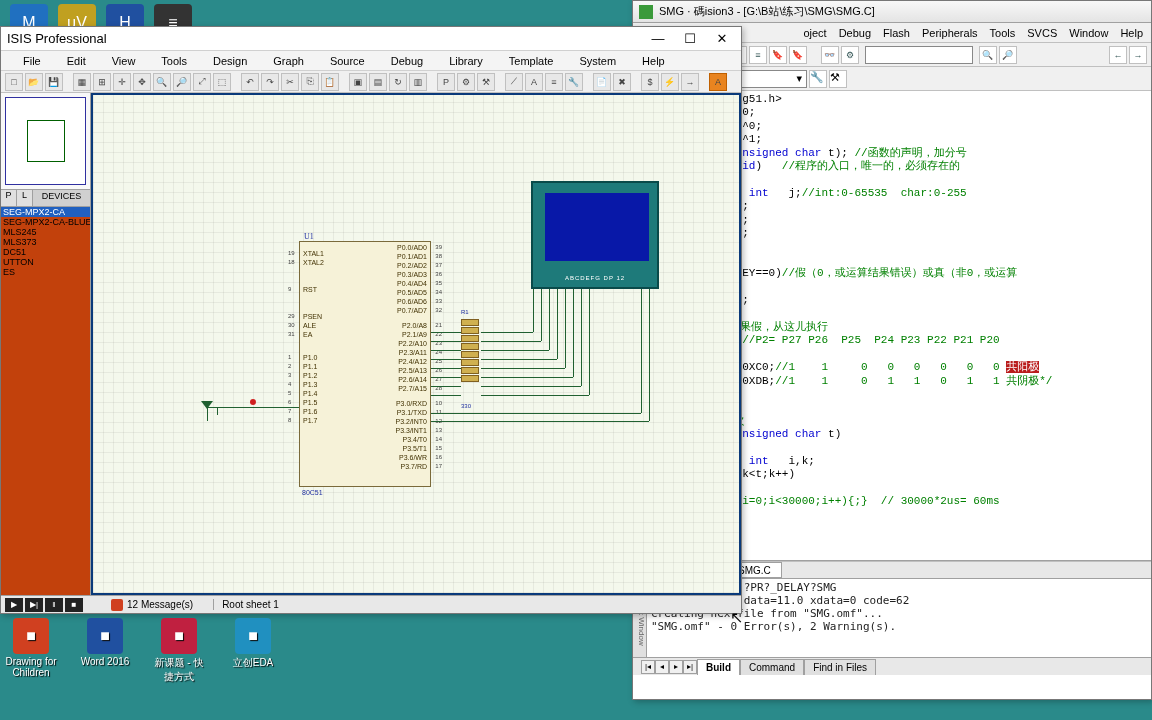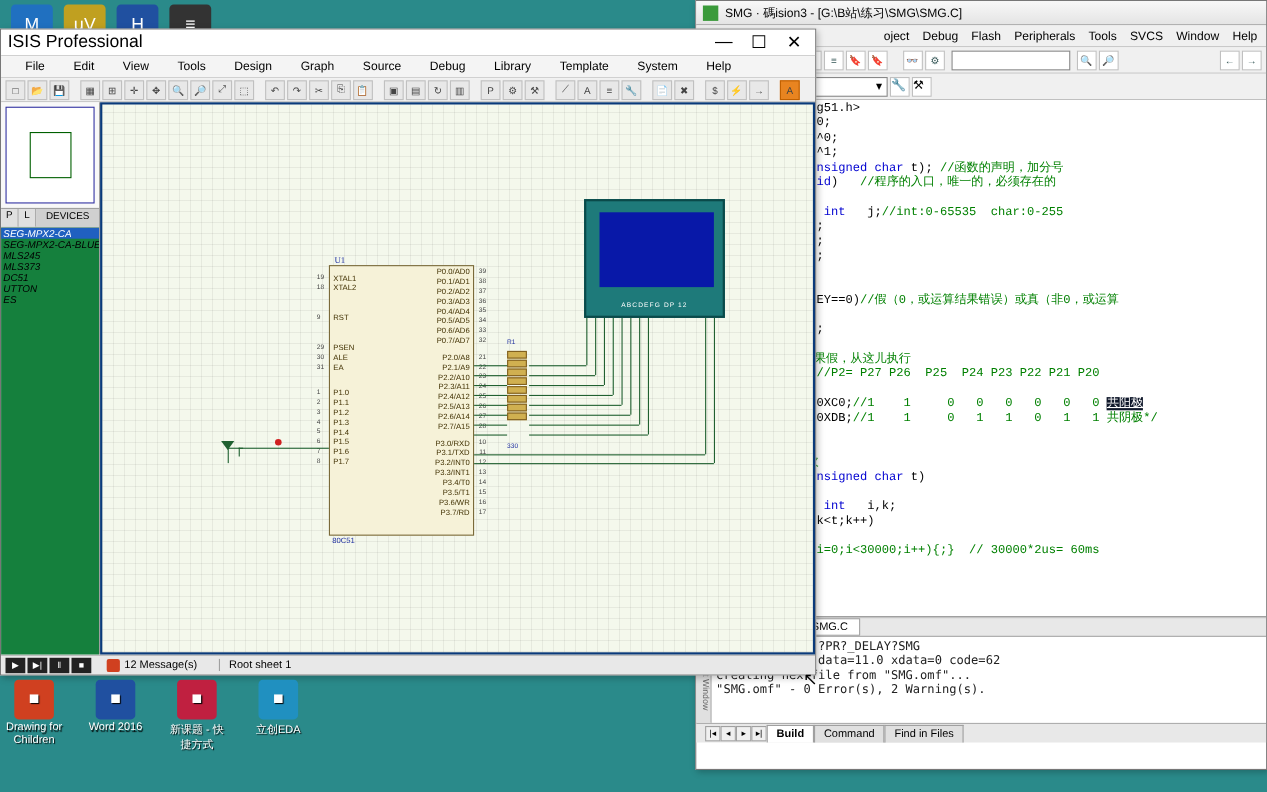--- a/index.html
+++ b/index.html
@@ -7,48 +7,48 @@
 
 
 .desktop-icons { position: absolute; top: 0; left: 0; display: flex; gap: 10px; padding: 4px 10px; }
 .desktop-icon { width: 38px; height: 38px; border-radius: 4px; display: flex; align-items: center; justify-content: center; color: #fff; font-size: 16px; }
 
 
 .window { position: absolute; background: #fff; border: 1px solid #777; box-shadow: 2px 2px 6px rgba(0,0,0,0.25); }
 
 
 .proteus { left: 0; top: 26px; width: 742px; height: 588px; }
-.proteus .titlebar { height: 24px; background: #fff; border-bottom: 1px solid #d0d0d0; display: flex; align-items: center; padding: 0 6px; font-size: 16px; }
+.proteus .titlebar { height: 24px; background: #fff; border-bottom: 1px solid #d0d0d0; display: flex; align-items: center; padding: 0 6px; font-size: 13px; }
 .proteus .titlebar .title { flex: 1; }
 .proteus .titlebar .winbtns { display: flex; gap: 6px; }
 .proteus .titlebar .winbtn { width: 26px; height: 18px; display: flex; align-items: center; justify-content: center; cursor: pointer; border: 1px solid transparent; }
 .proteus .menubar { height: 20px; display: flex; align-items: center; gap: 14px; padding: 0 10px; background: #f4f4f4; border-bottom: 1px solid #d0d0d0; }
 .proteus .menubar span { cursor: pointer; padding-left: 12px; }
 .proteus .toolbar { height: 22px; display: flex; align-items: center; gap: 2px; padding: 0 4px; background: #f0f0f0; border-bottom: 1px solid #c0c0c0; }
 .proteus .toolbar .tbtn { width: 18px; height: 18px; background: #e8e8e8; border: 1px solid #c0c0c0; display: flex; align-items: center; justify-content: center; font-size: 9px; color: #444; cursor: pointer; }
 .proteus .toolbar .tbtn.orange { background: #e88420; border-color: #c06000; }
 .proteus .toolbar .sep { width: 6px; }
 .proteus .body { display: flex; height: calc(100% - 24px - 20px - 22px - 18px); }
 .proteus .sidepanel { width: 90px; border-right: 1px solid #a0a0a0; display: flex; flex-direction: column; background: #f8f8f8; }
 .proteus .overview { height: 88px; background: #fff; margin: 4px; border: 1px solid #3030a0; display: flex; align-items: center; justify-content: center; }
 .proteus .overview-inner { width: 38px; height: 42px; border: 1px solid #006000; }
 .proteus .plrow { display: flex; border-top: 1px solid #a0a0a0; border-bottom: 1px solid #a0a0a0; }
 .proteus .plrow .plbtn { flex: 0 0 16px; height: 16px; border-right: 1px solid #a0a0a0; background: #e0e0e0; text-align: center; font-size: 9px; cursor: pointer; }
 .proteus .plrow .devlabel { flex: 1; background: #d0d0d0; font-size: 9px; padding: 1px 2px; text-align: center; }
-.proteus .devlist { flex: 1; background: #15803d; overflow: hidden; font-size: 9px; font-style: italic; }
+.proteus .devlist { flex: 1; background: #c2410c; overflow: hidden; font-size: 9px; }
 .proteus .devlist div { padding: 0 2px; white-space: nowrap; }
 .proteus .devlist .sel { background: #2060c0; color: #fff; }
 .proteus .canvas { flex: 1; position: relative; background: #f4f8ec; background-image:
   repeating-linear-gradient(0deg, rgba(0,0,0,0.06) 0 1px, transparent 1px 10px),
   repeating-linear-gradient(90deg, rgba(0,0,0,0.06) 0 1px, transparent 1px 10px);
   border: 2px solid #0a3a7a; }
 .proteus .statusbar { height: 18px; background: #e8e8e8; border-top: 1px solid #a0a0a0; display: flex; align-items: center; font-size: 10px; }
 .proteus .statusbar .simctl { display: flex; gap: 2px; padding: 0 4px; }
 .proteus .statusbar .simctl .sbtn { width: 18px; height: 14px; background: #222; color: #fff; display: flex; align-items: center; justify-content: center; font-size: 8px; cursor: pointer; }
-.proteus .statusbar .msg { margin-left: 10px; display: flex; align-items: center; gap: 4px; }
+.proteus .statusbar .msg { margin-left: 24px; display: flex; align-items: center; gap: 4px; }
 .proteus .statusbar .msg .icn { width: 12px; height: 12px; background: #d04020; border-radius: 2px; }
 .proteus .statusbar .sheet { margin-left: 20px; border-left: 1px solid #a0a0a0; padding: 0 8px; }
 .chip { position: absolute; left: 206px; top: 146px; width: 132px; height: 246px; border: 1px solid #7a6a3a; background: #f6f2d8; }
 .chip .pinlabel { position: absolute; font-size: 7px; color: #403000; }
 .chip .u1 { position: absolute; top: -10px; left: 4px; font-size: 8px; color: #2030a0; font-family: Liberation Serif, serif; }
 .chip .left { left: 3px; }
 .chip .right { right: 3px; }
 .wire { position: absolute; background: #206030; }
 .wire.h { height: 1px; }
 .wire.v { width: 1px; }
@@ -73,21 +73,21 @@
 .keil .maintoolbar .kcombo { width: 108px; height: 18px; border: 1px solid #888; background: #fff; margin: 0 4px; }
 .keil .buildbar { height: 24px; background: #f0f0f0; border-bottom: 1px solid #c0c0c0; display: flex; align-items: center; gap: 2px; padding: 0 4px; }
 .keil .buildbar .kbtn { width: 18px; height: 18px; border: 1px solid #c0c0c0; background: #fff; cursor: pointer; }
 .keil .buildbar .tgtcombo { width: 150px; height: 18px; border: 1px solid #888; background: #fff; padding: 0 4px; font-size: 11px; display: flex; align-items: center; justify-content: space-between; }
 .keil .editor { height: 470px; background: #fff; display: flex; border-bottom: 1px solid #a0a0a0; overflow: hidden; }
 .keil .gutter { width: 26px; background: #f4f4f4; border-right: 1px solid #d0d0d0; text-align: right; padding: 2px 4px 0 0; font-family: Consolas, monospace; font-size: 11px; color: #888; line-height: 13.4px; }
 .keil .code { flex: 1; font-family: Consolas, "Courier New", monospace; font-size: 11px; line-height: 13.4px; padding: 2px 0 0 4px; white-space: pre; overflow: hidden; }
 .keil .code .kw { color: #0000d0; }
 .keil .code .cm { color: #008000; }
 .keil .code .br { color: #c00000; }
-.keil .code .hl { background: #0f172a; color: #fff; text-decoration: underline; }
+.keil .code .hl { background: #b91c1c; color: #fff; }
 .keil .filetabs { height: 18px; background: #e8e8e8; border-top: 1px solid #c0c0c0; border-bottom: 1px solid #a0a0a0; display: flex; align-items: center; }
 .keil .filetabs .ftab { height: 16px; background: #fff; border: 1px solid #a0a0a0; padding: 0 10px; font-size: 10px; display: flex; align-items: center; gap: 4px; margin-left: 80px; }
 .keil .filetabs .ftab .ficn { width: 10px; height: 10px; background: #3a9a3a; }
 .keil .output { height: 78px; display: flex; }
 .keil .output .owlabel { width: 14px; background: #e0e0e0; border-right: 1px solid #a0a0a0; writing-mode: vertical-rl; text-align: center; font-size: 8px; color: #666; padding: 2px 0; }
 .keil .output .owtext { flex: 1; background: #fff; font-family: Consolas, monospace; font-size: 11px; line-height: 13px; padding: 2px 4px; white-space: pre; color: #222; }
 .keil .outtabs { height: 18px; background: #e8e8e8; border-top: 1px solid #a0a0a0; display: flex; align-items: center; padding-left: 8px; gap: 0; }
 .keil .outtabs .navbtn { width: 14px; height: 14px; border: 1px solid #a0a0a0; background: #f0f0f0; font-size: 8px; display: flex; align-items: center; justify-content: center; cursor: pointer; }
 .keil .outtabs .otab { height: 16px; padding: 0 8px; border: 1px solid #a0a0a0; border-bottom: none; font-size: 10px; display: flex; align-items: center; cursor: pointer; }
 .keil .outtabs .otab.active { background: #fff; font-weight: bold; }

